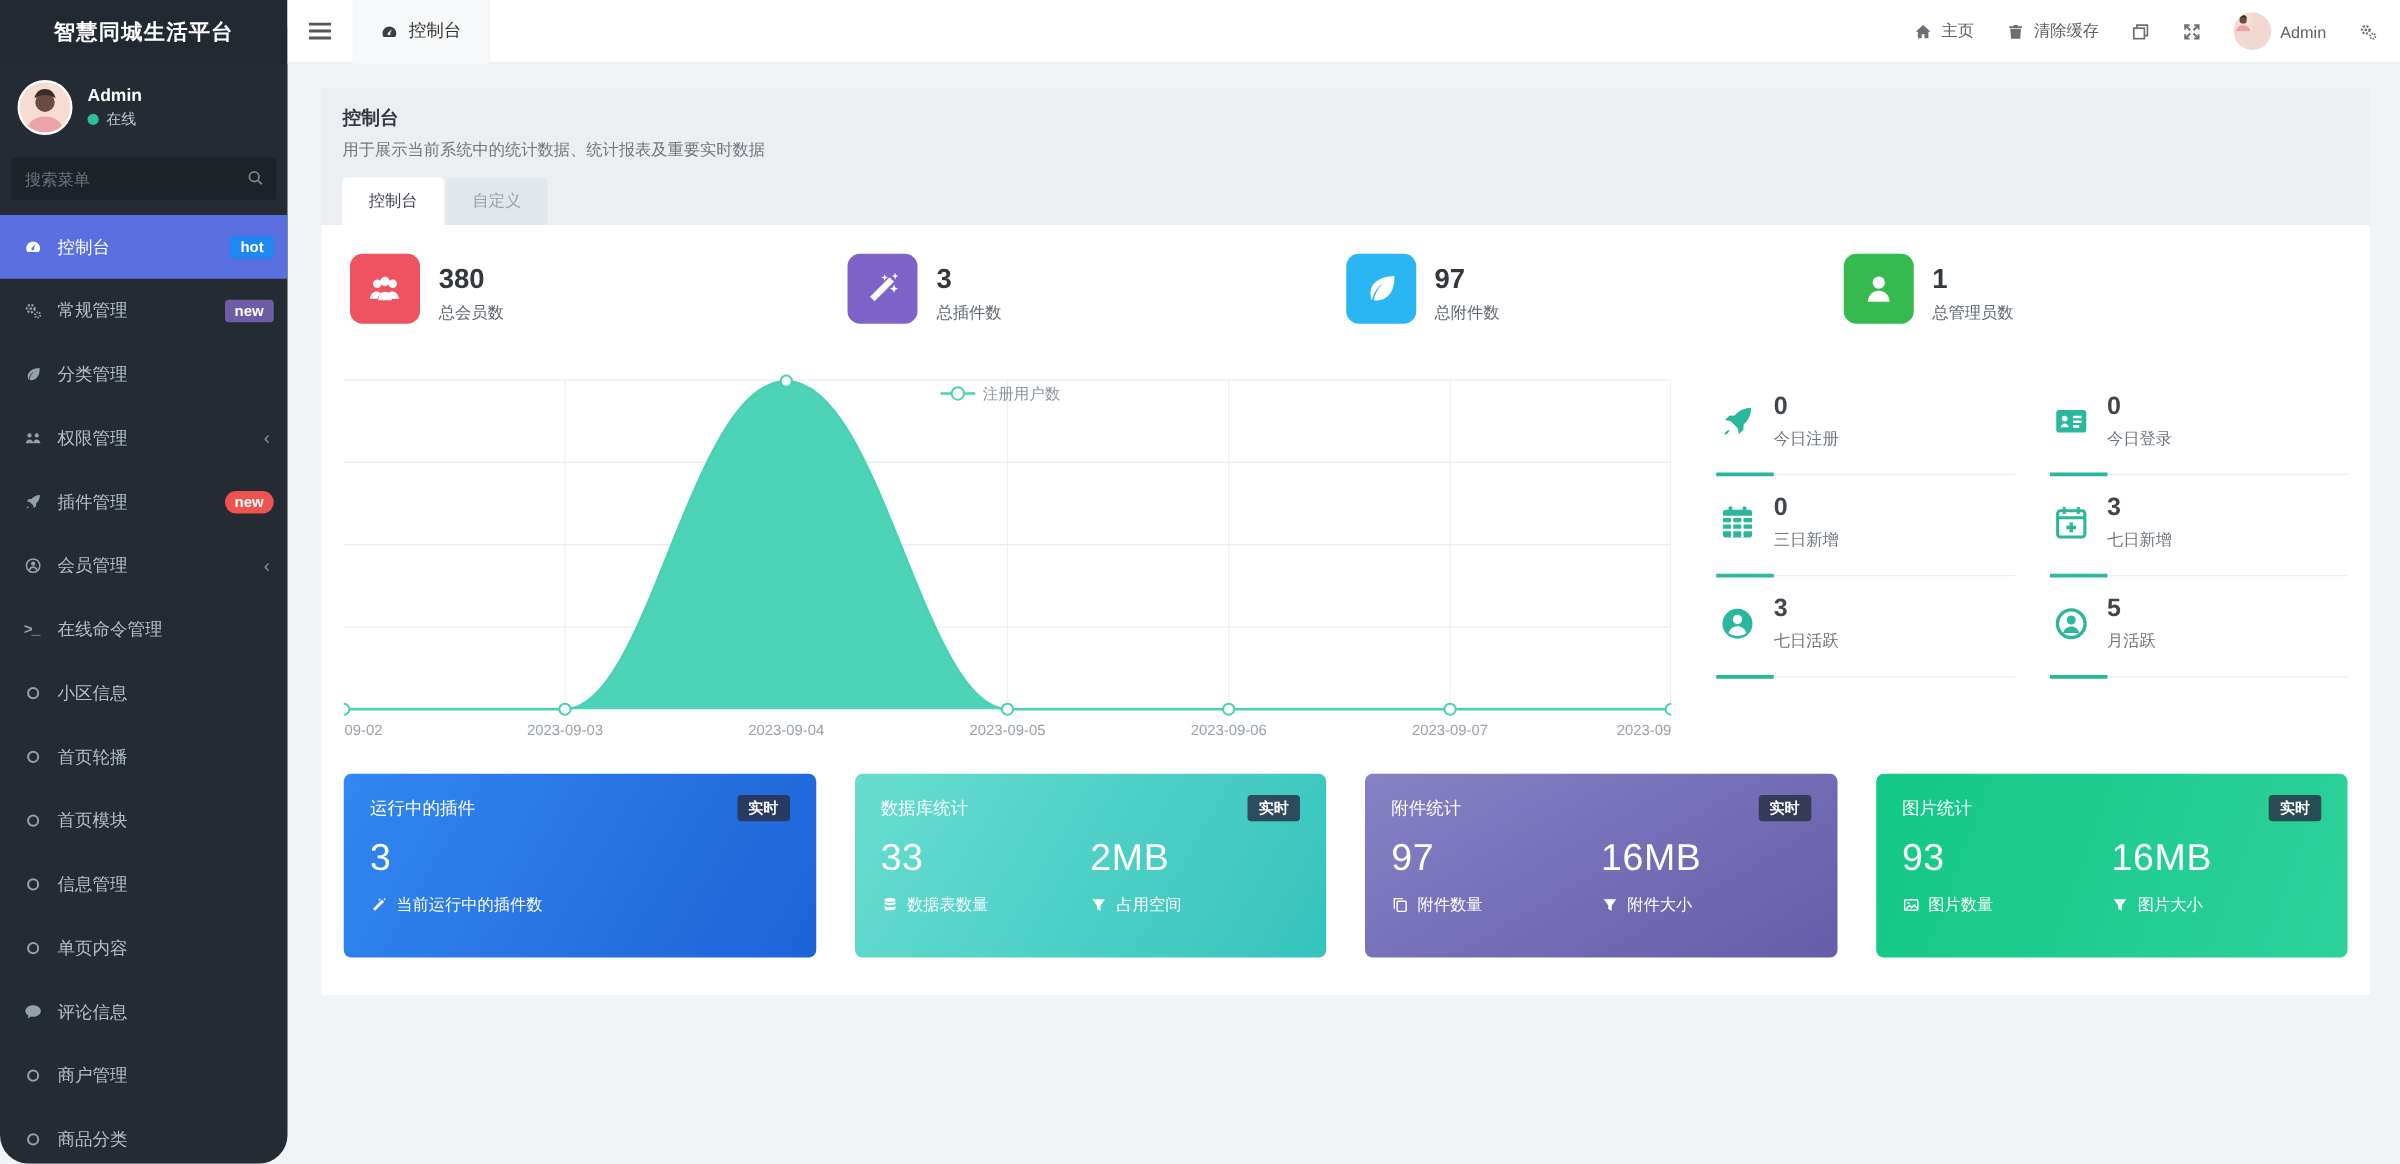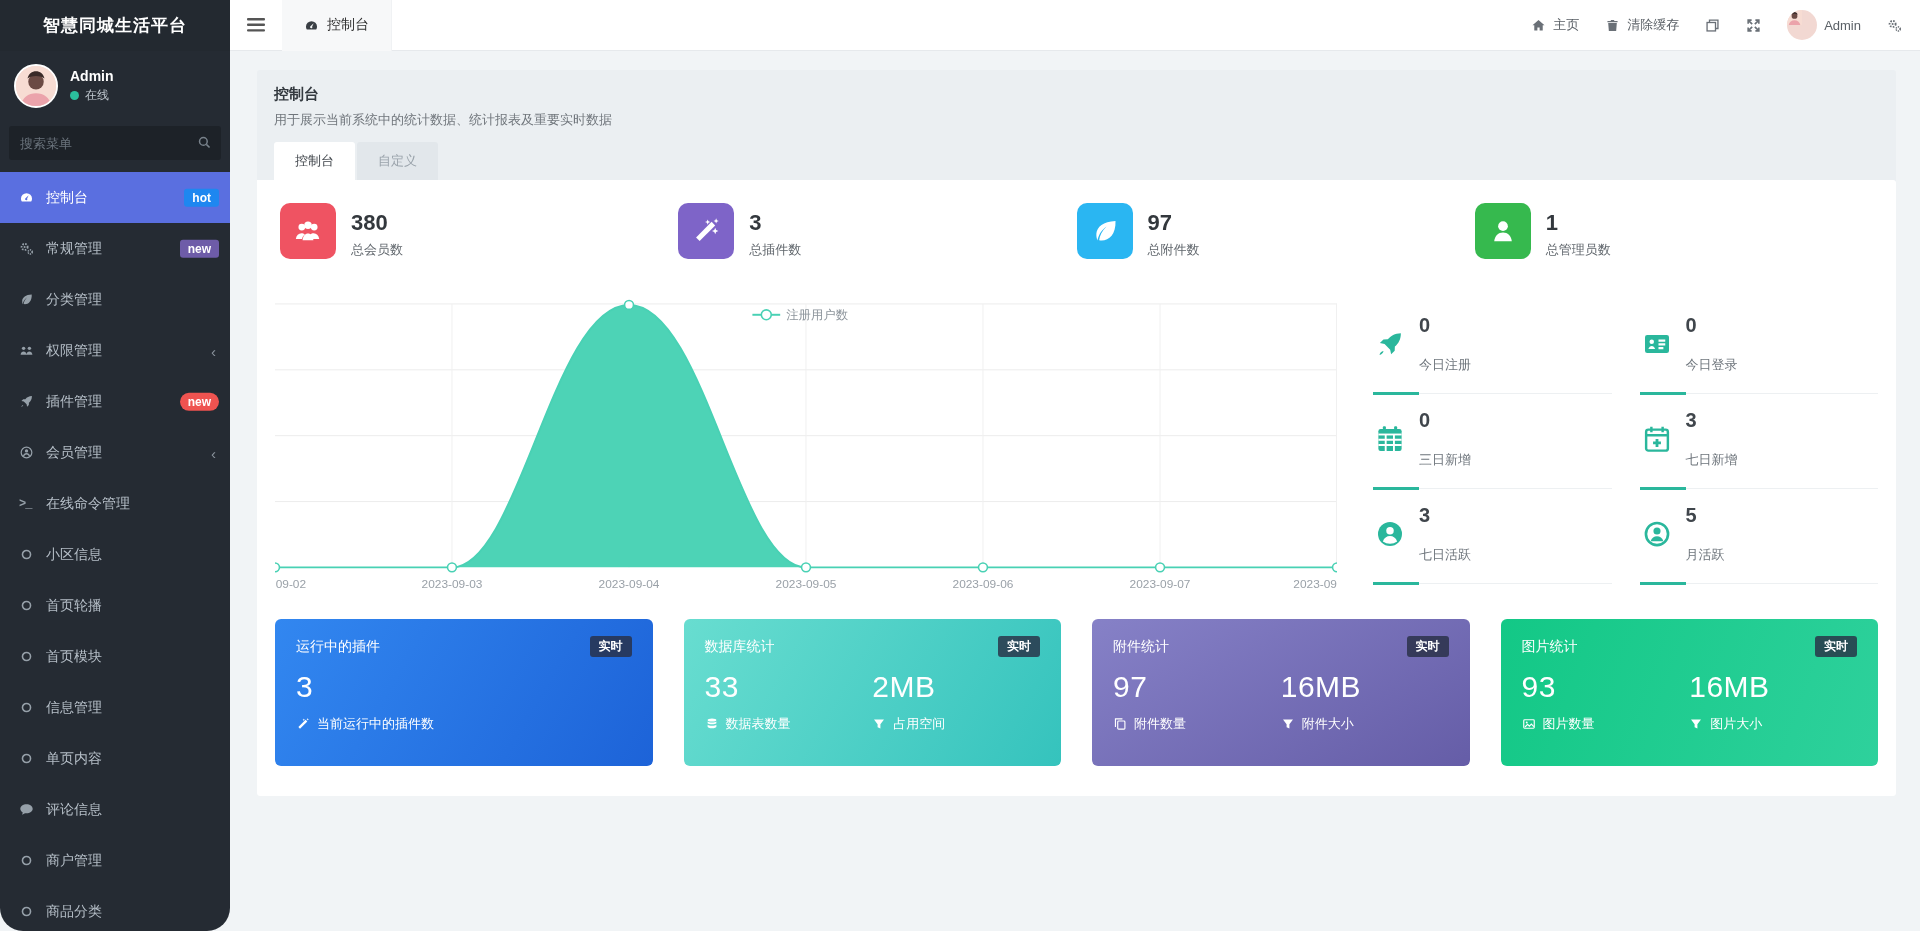--- a/index.html
+++ b/index.html
@@ -77,21 +77,21 @@
   .middle { display:flex; gap:36px; margin-top:40px; }
   .chart-wrap { flex:1; min-width:0; }
   .chart-wrap svg { display:block; width:100%; height:296px; }
   .ministats { width:505px; flex:0 0 505px; display:grid; grid-template-columns:1fr 1fr; column-gap:28px; align-content:start; }
   .mini { position:relative; display:flex; align-items:center; gap:14px; padding:15px 0 19px 2px;
     border-bottom:1px solid #edf0f2; }
   .mini::after { content:""; position:absolute; left:0; bottom:-2px; width:46px; height:3px; background:#2ab79c; }
   .mini-ic { color:#2ab79c; display:flex; }
   .mini-ic svg { width:30px; height:30px; }
   .mini-val { font-size:20px; font-weight:600; color:#40464c; }
-  .mini-lab { margin-top:19px; font-size:13px; color:#6e757c;font-family:Liberation Serif, serif; }
+  .mini-lab { margin-top:5px; font-size:13px; color:#6e757c;font-family:Liberation Serif, serif; }
 
   
   .cards { display:grid; grid-template-columns:repeat(4,1fr); gap:31px; margin-top:24px; }
   .card { border-radius:6px; color:#fff; padding:17px 21px 21px; height:147px; }
   .card.c-blue   { background:linear-gradient(120deg,#3287f0,#1d63d8); }
   .card.c-teal   { background:linear-gradient(120deg,#68ddd0,#35c3bd); }
   .card.c-purple { background:linear-gradient(150deg,#8681c7,#655da7); }
   .card.c-green  { background:linear-gradient(110deg,#13c886,#2ed19c); }
   .card-top { display:flex; align-items:center; justify-content:space-between; }
   .card-title { font-size:14px; }

